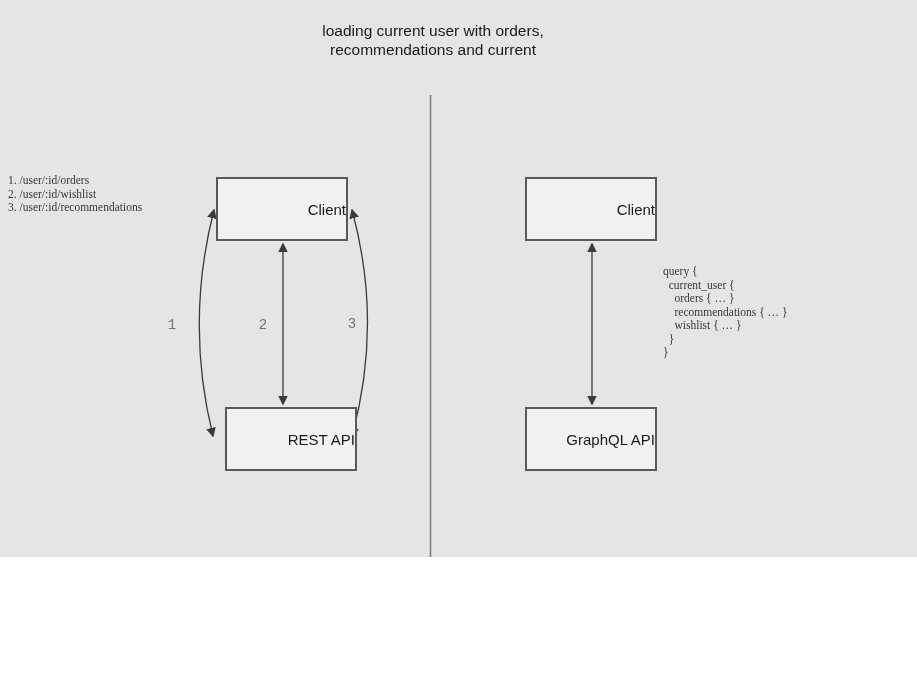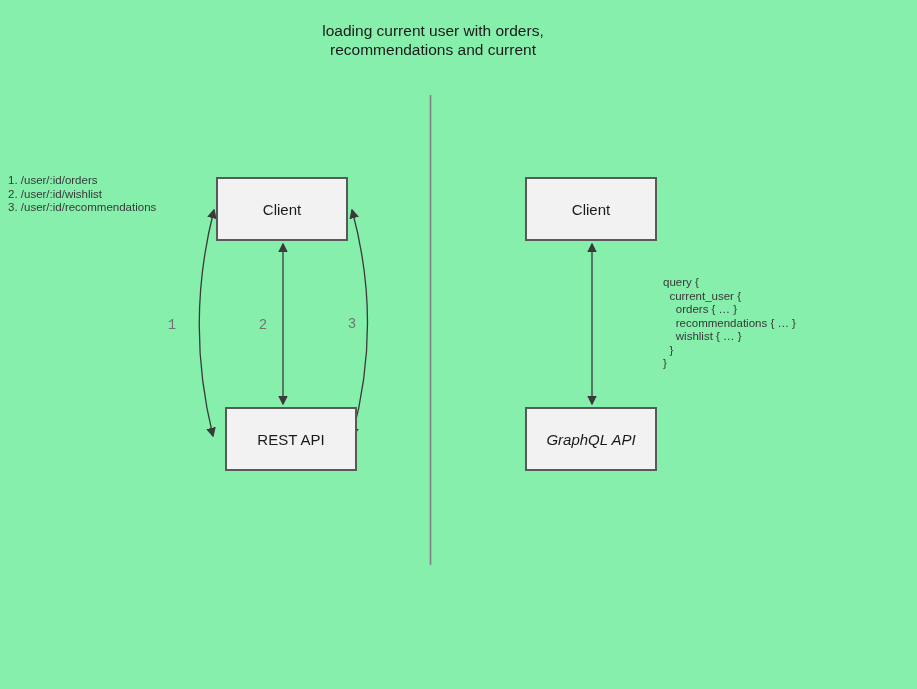--- a/index.html
+++ b/index.html
@@ -4,22 +4,22 @@
 <style>
   html, body {
     margin: 0;
     padding: 0;
     background: #ffffff;
     font-family: "Liberation Sans", sans-serif;
   }
   #canvas {
     position: relative;
     width: 917px;
-    height: 689px;
-    background: #86efac;
+    height: 557px;
+    background: #e5e5e5;
     overflow: hidden;
   }
   .title {
     position: absolute;
     top: 21px;
     left: 203px;
     width: 460px;
     text-align: center;
     font-size: 15.5px;
     line-height: 19px;
@@ -34,39 +34,39 @@
   }
   .node-box {
     position: absolute;
     width: 132px;
     height: 64px;
     background: #f2f2f2;
     border: 2px solid #595959;
     box-sizing: border-box;
     display: flex;
     align-items: center;
-    justify-content: center;
+    justify-content: flex-end;
     font-size: 15px;
     color: #1a1a1a;
   }
   .box-client-left  { left: 216px; top: 177px; }
   .box-rest         { left: 216px; top: 407px; margin-left: 9px; }
   .box-client-right { left: 525px; top: 177px; }
-  .box-graphql      { left: 525px; top: 407px; font-style: italic; }
+  .box-graphql      { left: 525px; top: 407px; }
   pre.mono {
     position: absolute;
     margin: 0;
-    font-family: Liberation Sans, sans-serif;
+    font-family: Liberation Serif, serif;
     font-size: 11.5px;
     line-height: 13.5px;
     color: #383838;
     white-space: pre;
   }
   .endpoints { left: 8px;  top: 174px; }
-  .query     { left: 663px; top: 276px; }
+  .query     { left: 663px; top: 265px; }
   .arrow-label {
     position: absolute;
     font-family: "Liberation Mono", monospace;
     font-size: 14px;
     color: #737373;
     width: 20px;
     text-align: center;
   }
   .label-1 { left: 162px; top: 317px; }
   .label-2 { left: 253px; top: 317px; }

